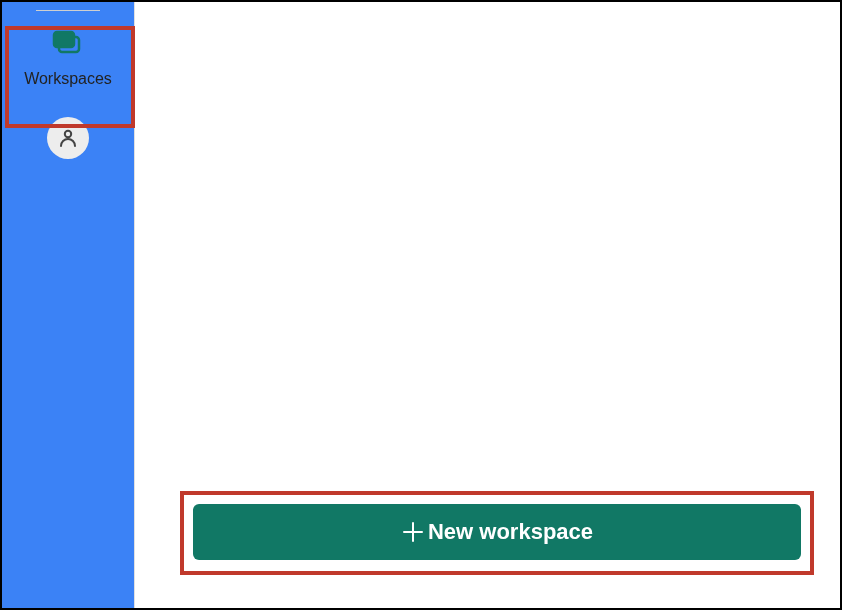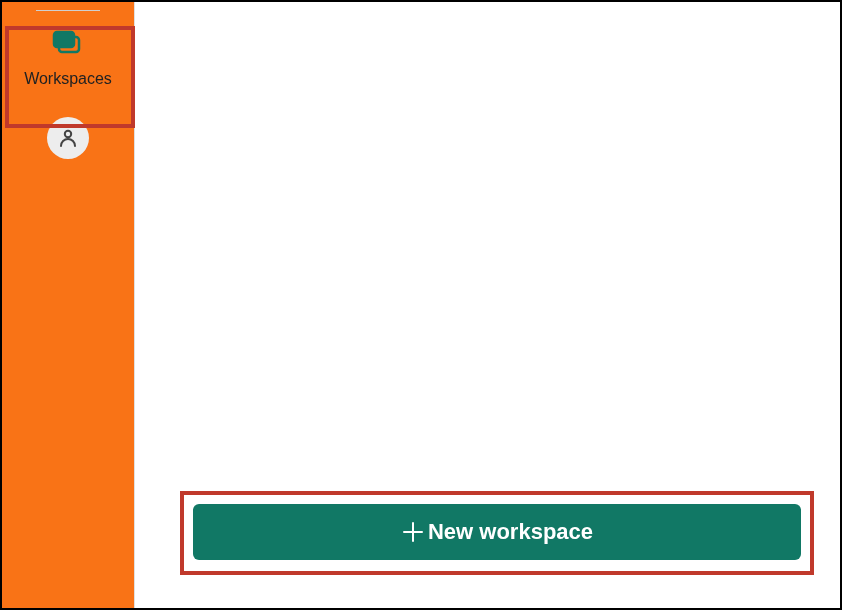--- a/index.html
+++ b/index.html
@@ -11,21 +11,21 @@
       border: 2px solid #000;
       position: relative;
       overflow: hidden;
     }
     .sidebar {
       position: absolute;
       left: 0;
       top: 0;
       width: 133px;
       height: 100%;
-      background: #f97316;
+      background: #3b82f6;
       border-right: 1px solid #e0e0e0;
       display: flex;
       flex-direction: column;
       align-items: center;
       padding-top: 8px;
     }
     .sidebar-divider {
       width: 64px;
       height: 1px;
       background: #cfcfcf;

